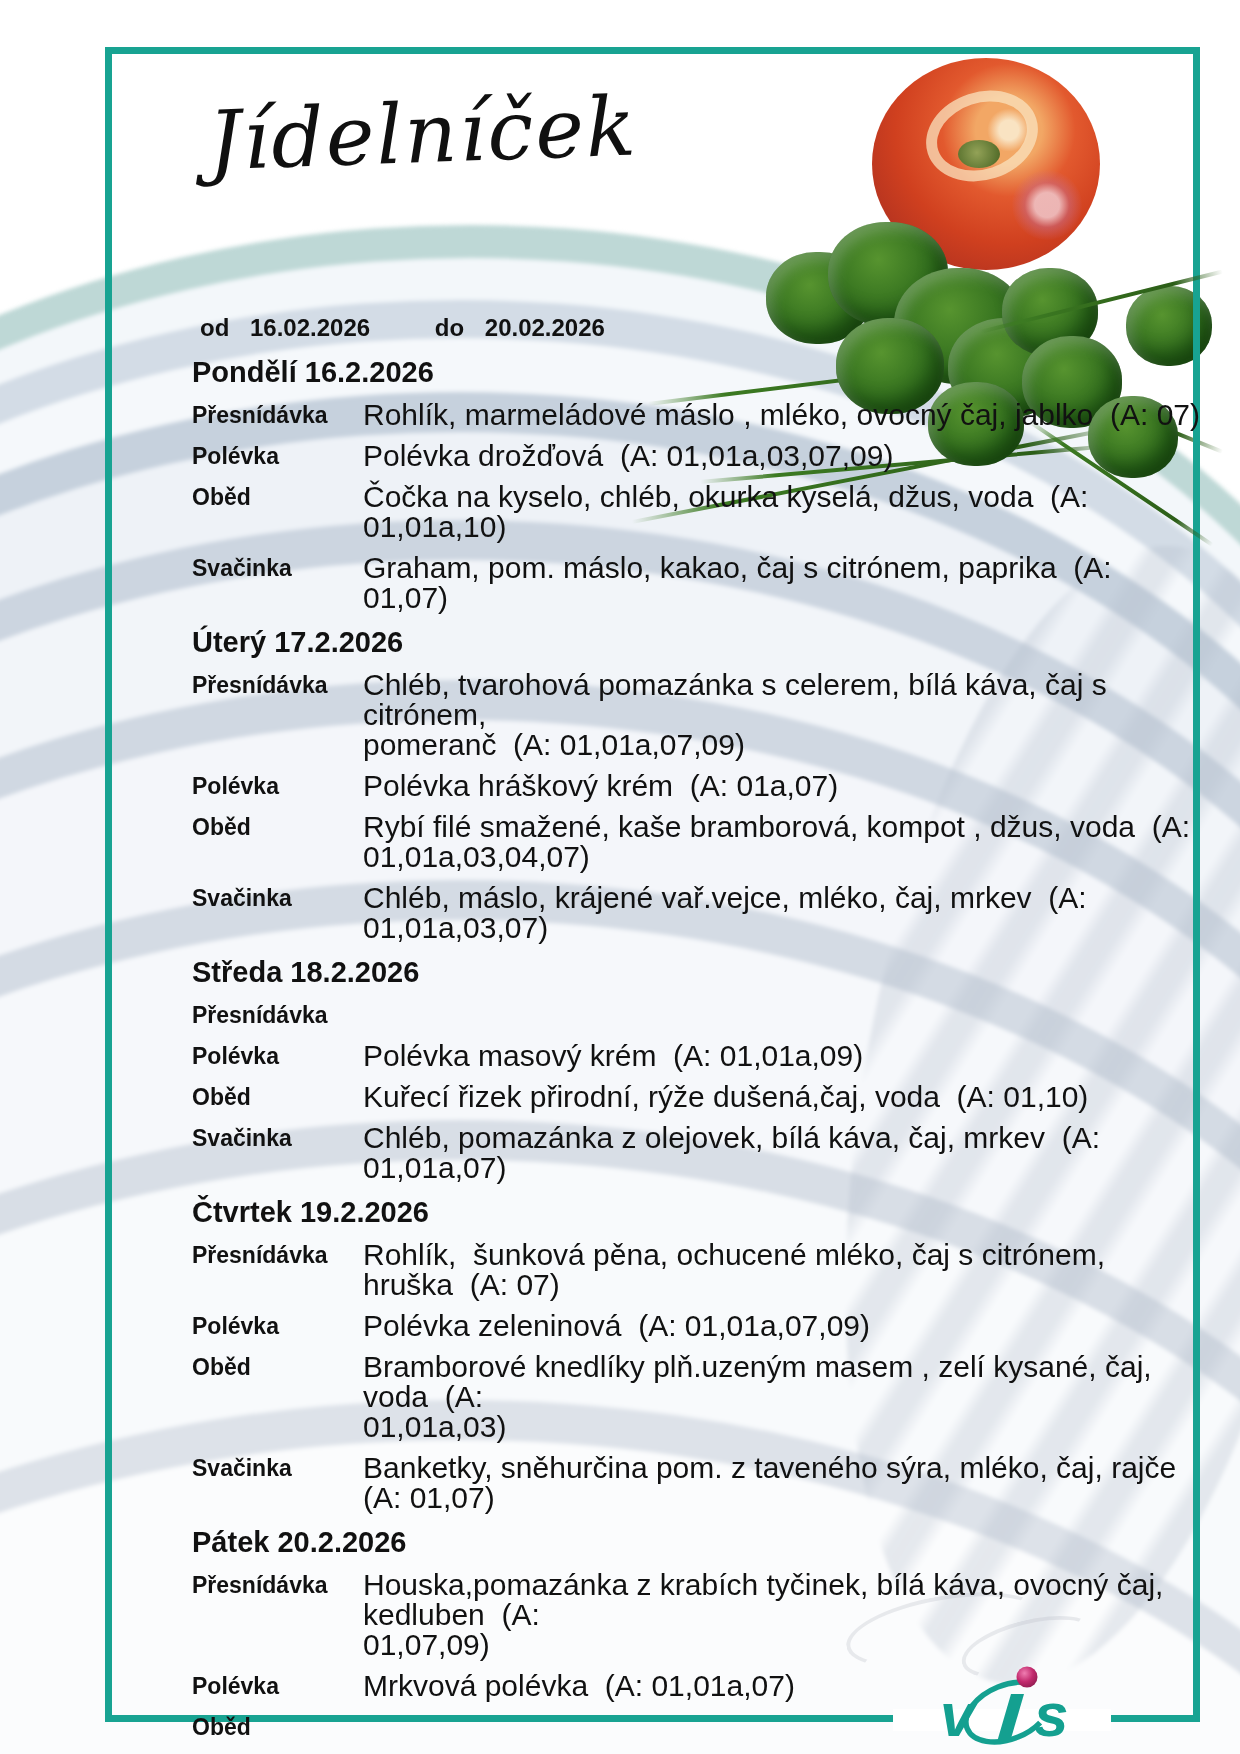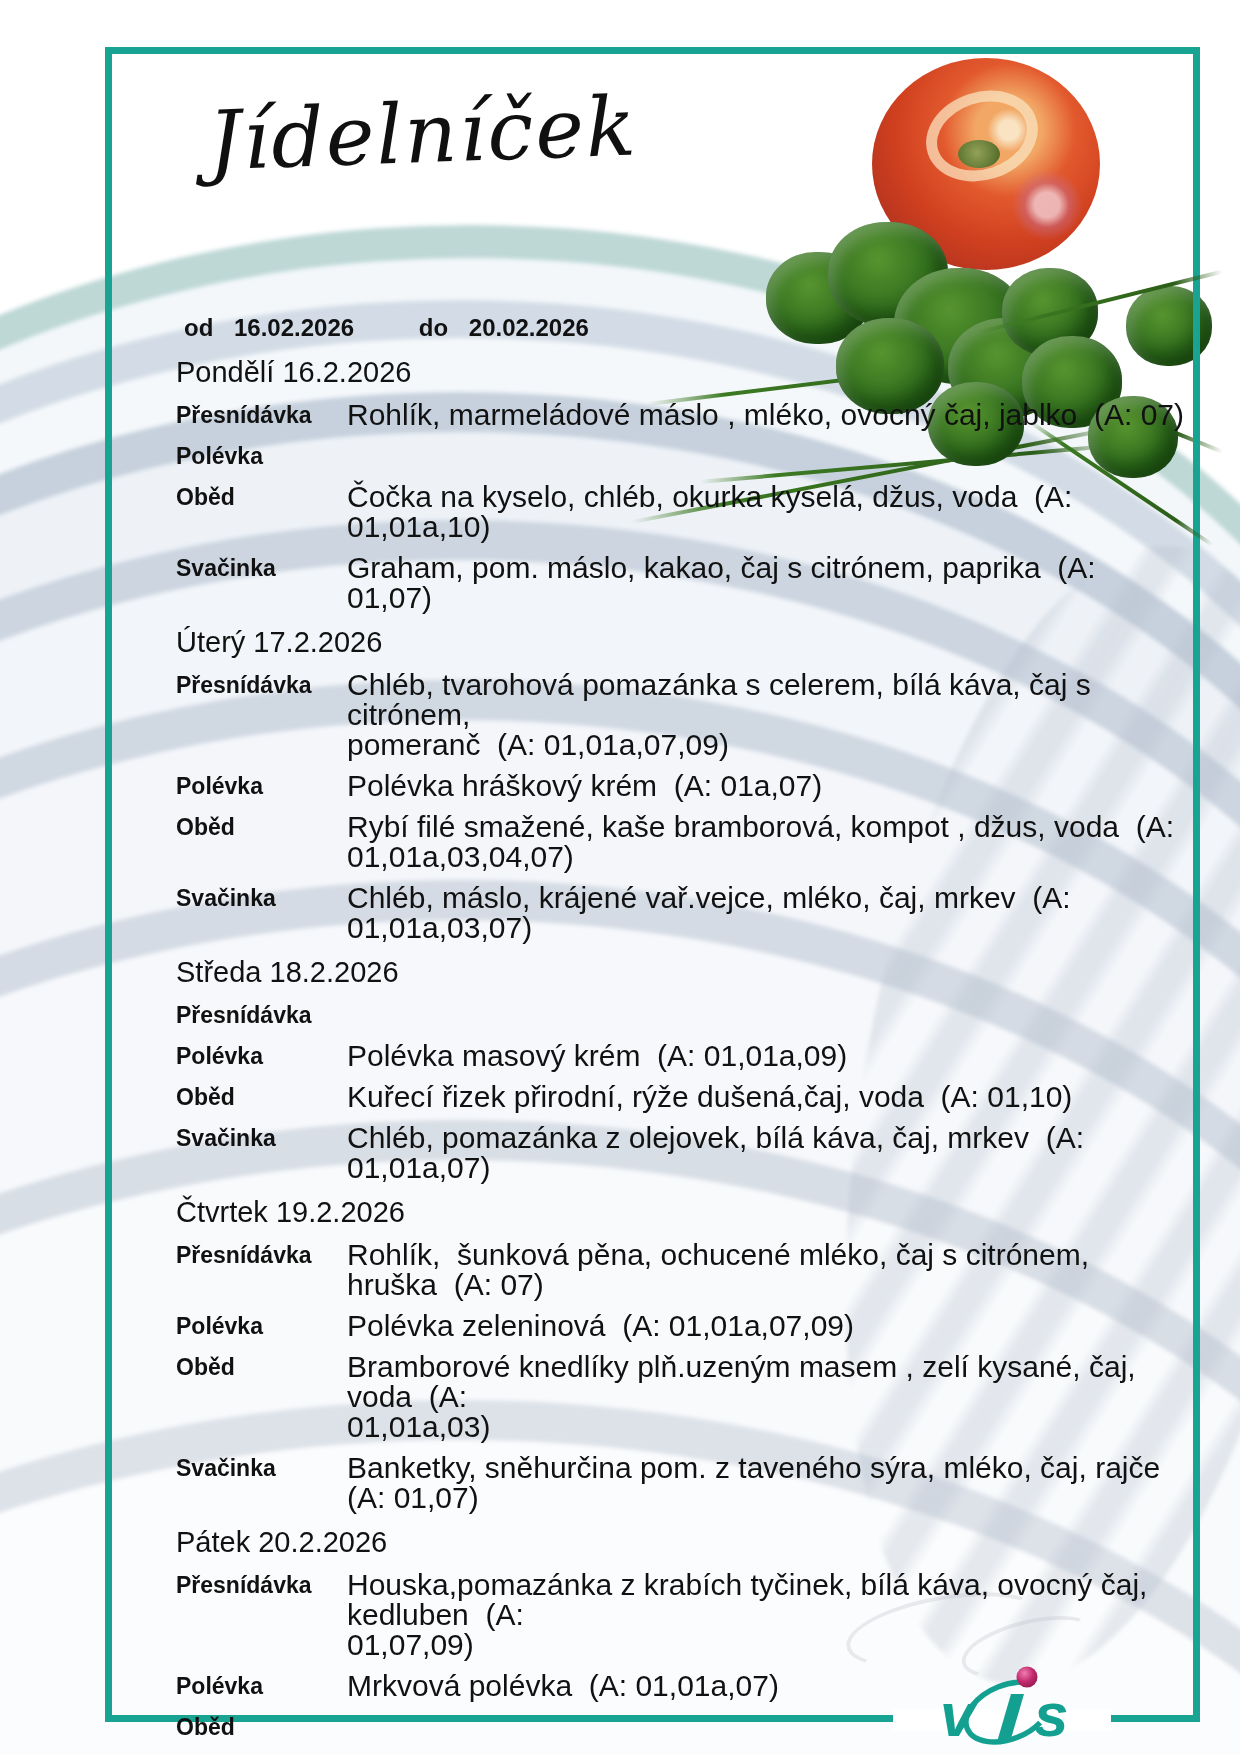--- a/index.html
+++ b/index.html
@@ -62,25 +62,25 @@
   .c4{left:1000px;top:360px;width:240px;transform:rotate(22deg);}
   .c5{left:1030px;top:420px;width:220px;transform:rotate(34deg);z-index:4;}
   .c6{left:980px;top:330px;width:250px;transform:rotate(-14deg);z-index:4;}
   
   .frame{position:absolute;left:105px;top:47px;width:1095px;height:1675px;
          border:7px solid #18a392;box-sizing:border-box;z-index:3;}
   
   .title{position:absolute;left:208px;top:86px;z-index:4;
          font-family:"DejaVu Serif",serif;font-style:italic;font-weight:400;
          font-size:82px;letter-spacing:2px;color:#101010;transform:rotate(-2deg);}
-  .content{position:absolute;left:176px;top:313px;width:1010px;z-index:4;}
+  .content{position:absolute;left:192px;top:313px;width:1010px;z-index:4;}
   .daterange{font-size:24px;font-weight:bold;line-height:30px;margin-bottom:12px;margin-left:8px;}
   .daterange .gap{display:inline-block;width:58px;}
   .daterange .sp{display:inline-block;width:14px;}
-  .day-header{font-size:29px;font-weight:normal;line-height:34px;margin-top:12px;margin-bottom:4px;}
+  .day-header{font-size:29px;font-weight:bold;line-height:34px;margin-top:12px;margin-bottom:4px;}
   .meal-row{display:flex;margin-top:11px;}
   .meal-label{flex:0 0 171px;font-size:23px;font-weight:bold;line-height:30px;}
   .meal-text{width:845px;font-size:30px;line-height:30px;white-space:pre-wrap;}
   
   .logo-patch{position:absolute;left:893px;top:1709px;width:218px;height:22px;background:#fff;z-index:4;}
   .vis-logo{position:absolute;left:930px;top:1660px;z-index:5;}
 </style>
 </head>
 <body>
 
@@ -142,20 +142,21 @@
     </div>
 
     <div>
       <div class="day-header">Pondělí 16.2.2026</div>
       <div class="meal-row">
         <div class="meal-label">Přesnídávka</div>
         <div class="meal-text">Rohlík, marmeládové máslo , mléko, ovocný čaj, jablko  (A: 07)</div>
       </div>
       <div class="meal-row">
         <div class="meal-label">Polévka</div>
+        <div class="meal-text">Polévka drožďová  (A: 01,01a,03,07,09)</div>
       </div>
       <div class="meal-row">
         <div class="meal-label">Oběd</div>
         <div class="meal-text">Čočka na kyselo, chléb, okurka kyselá, džus, voda  (A: 01,01a,10)</div>
       </div>
       <div class="meal-row">
         <div class="meal-label">Svačinka</div>
         <div class="meal-text">Graham, pom. máslo, kakao, čaj s citrónem, paprika  (A: 01,07)</div>
       </div>
     </div>

